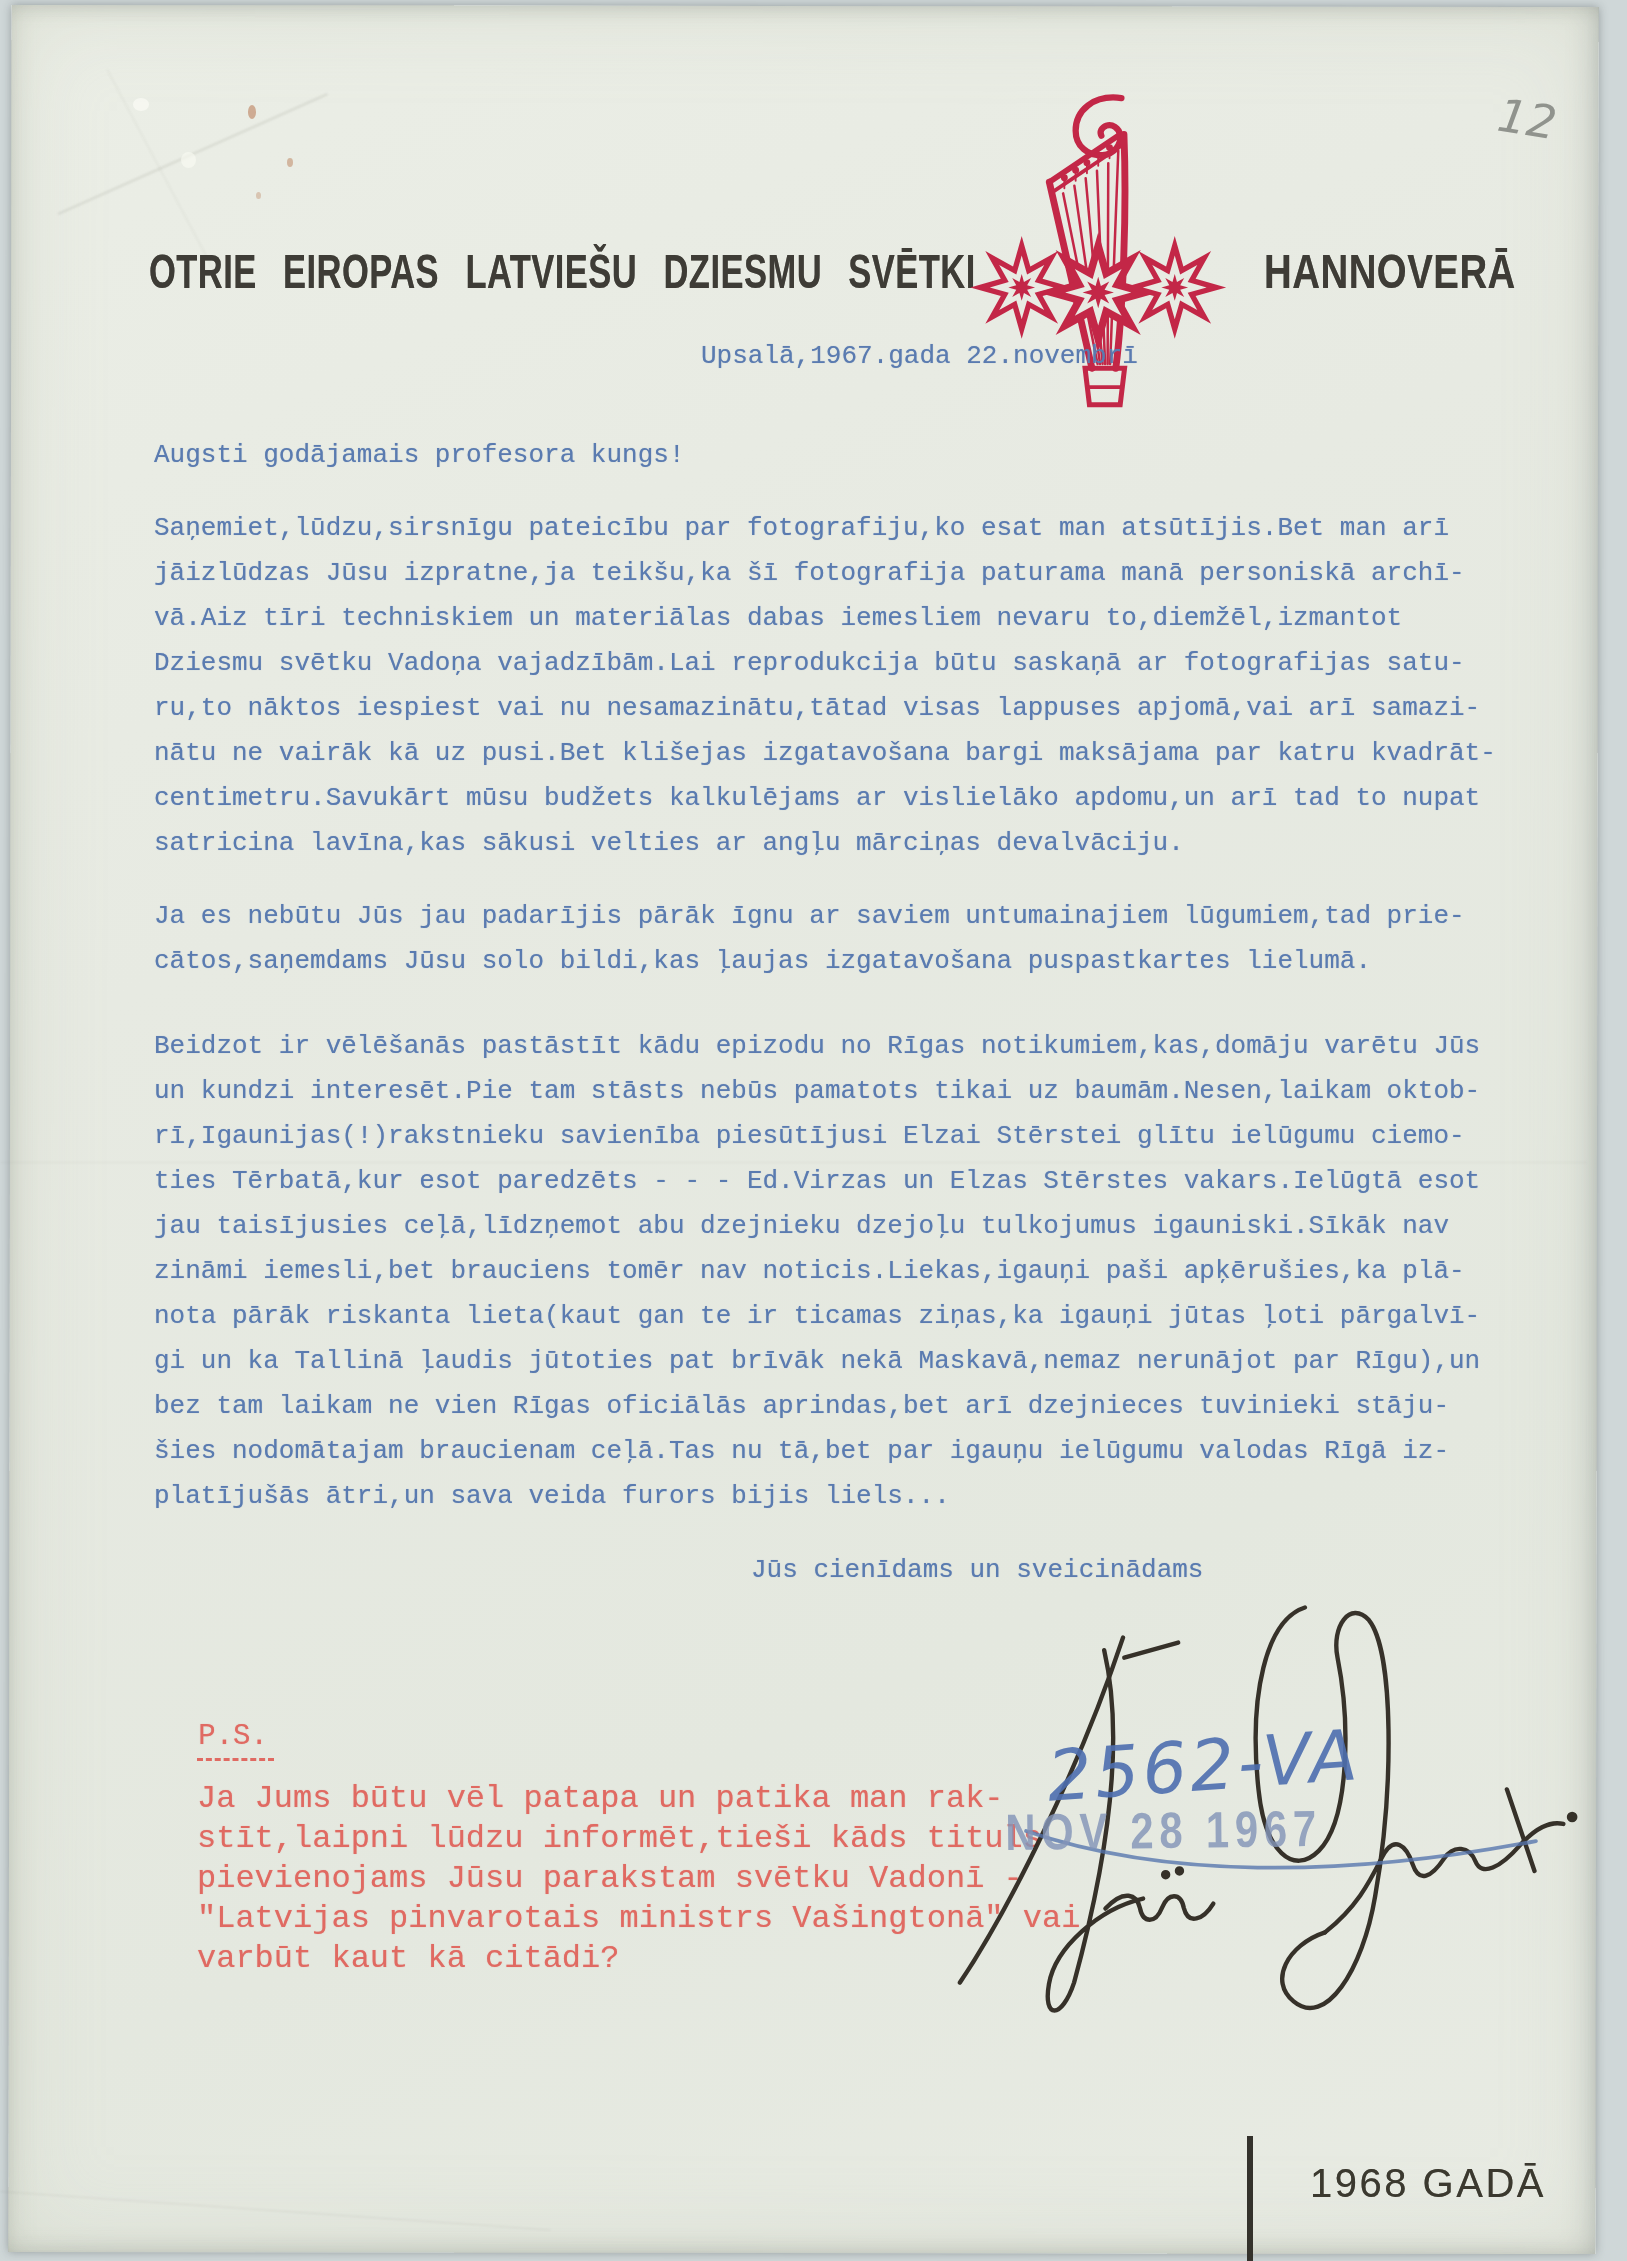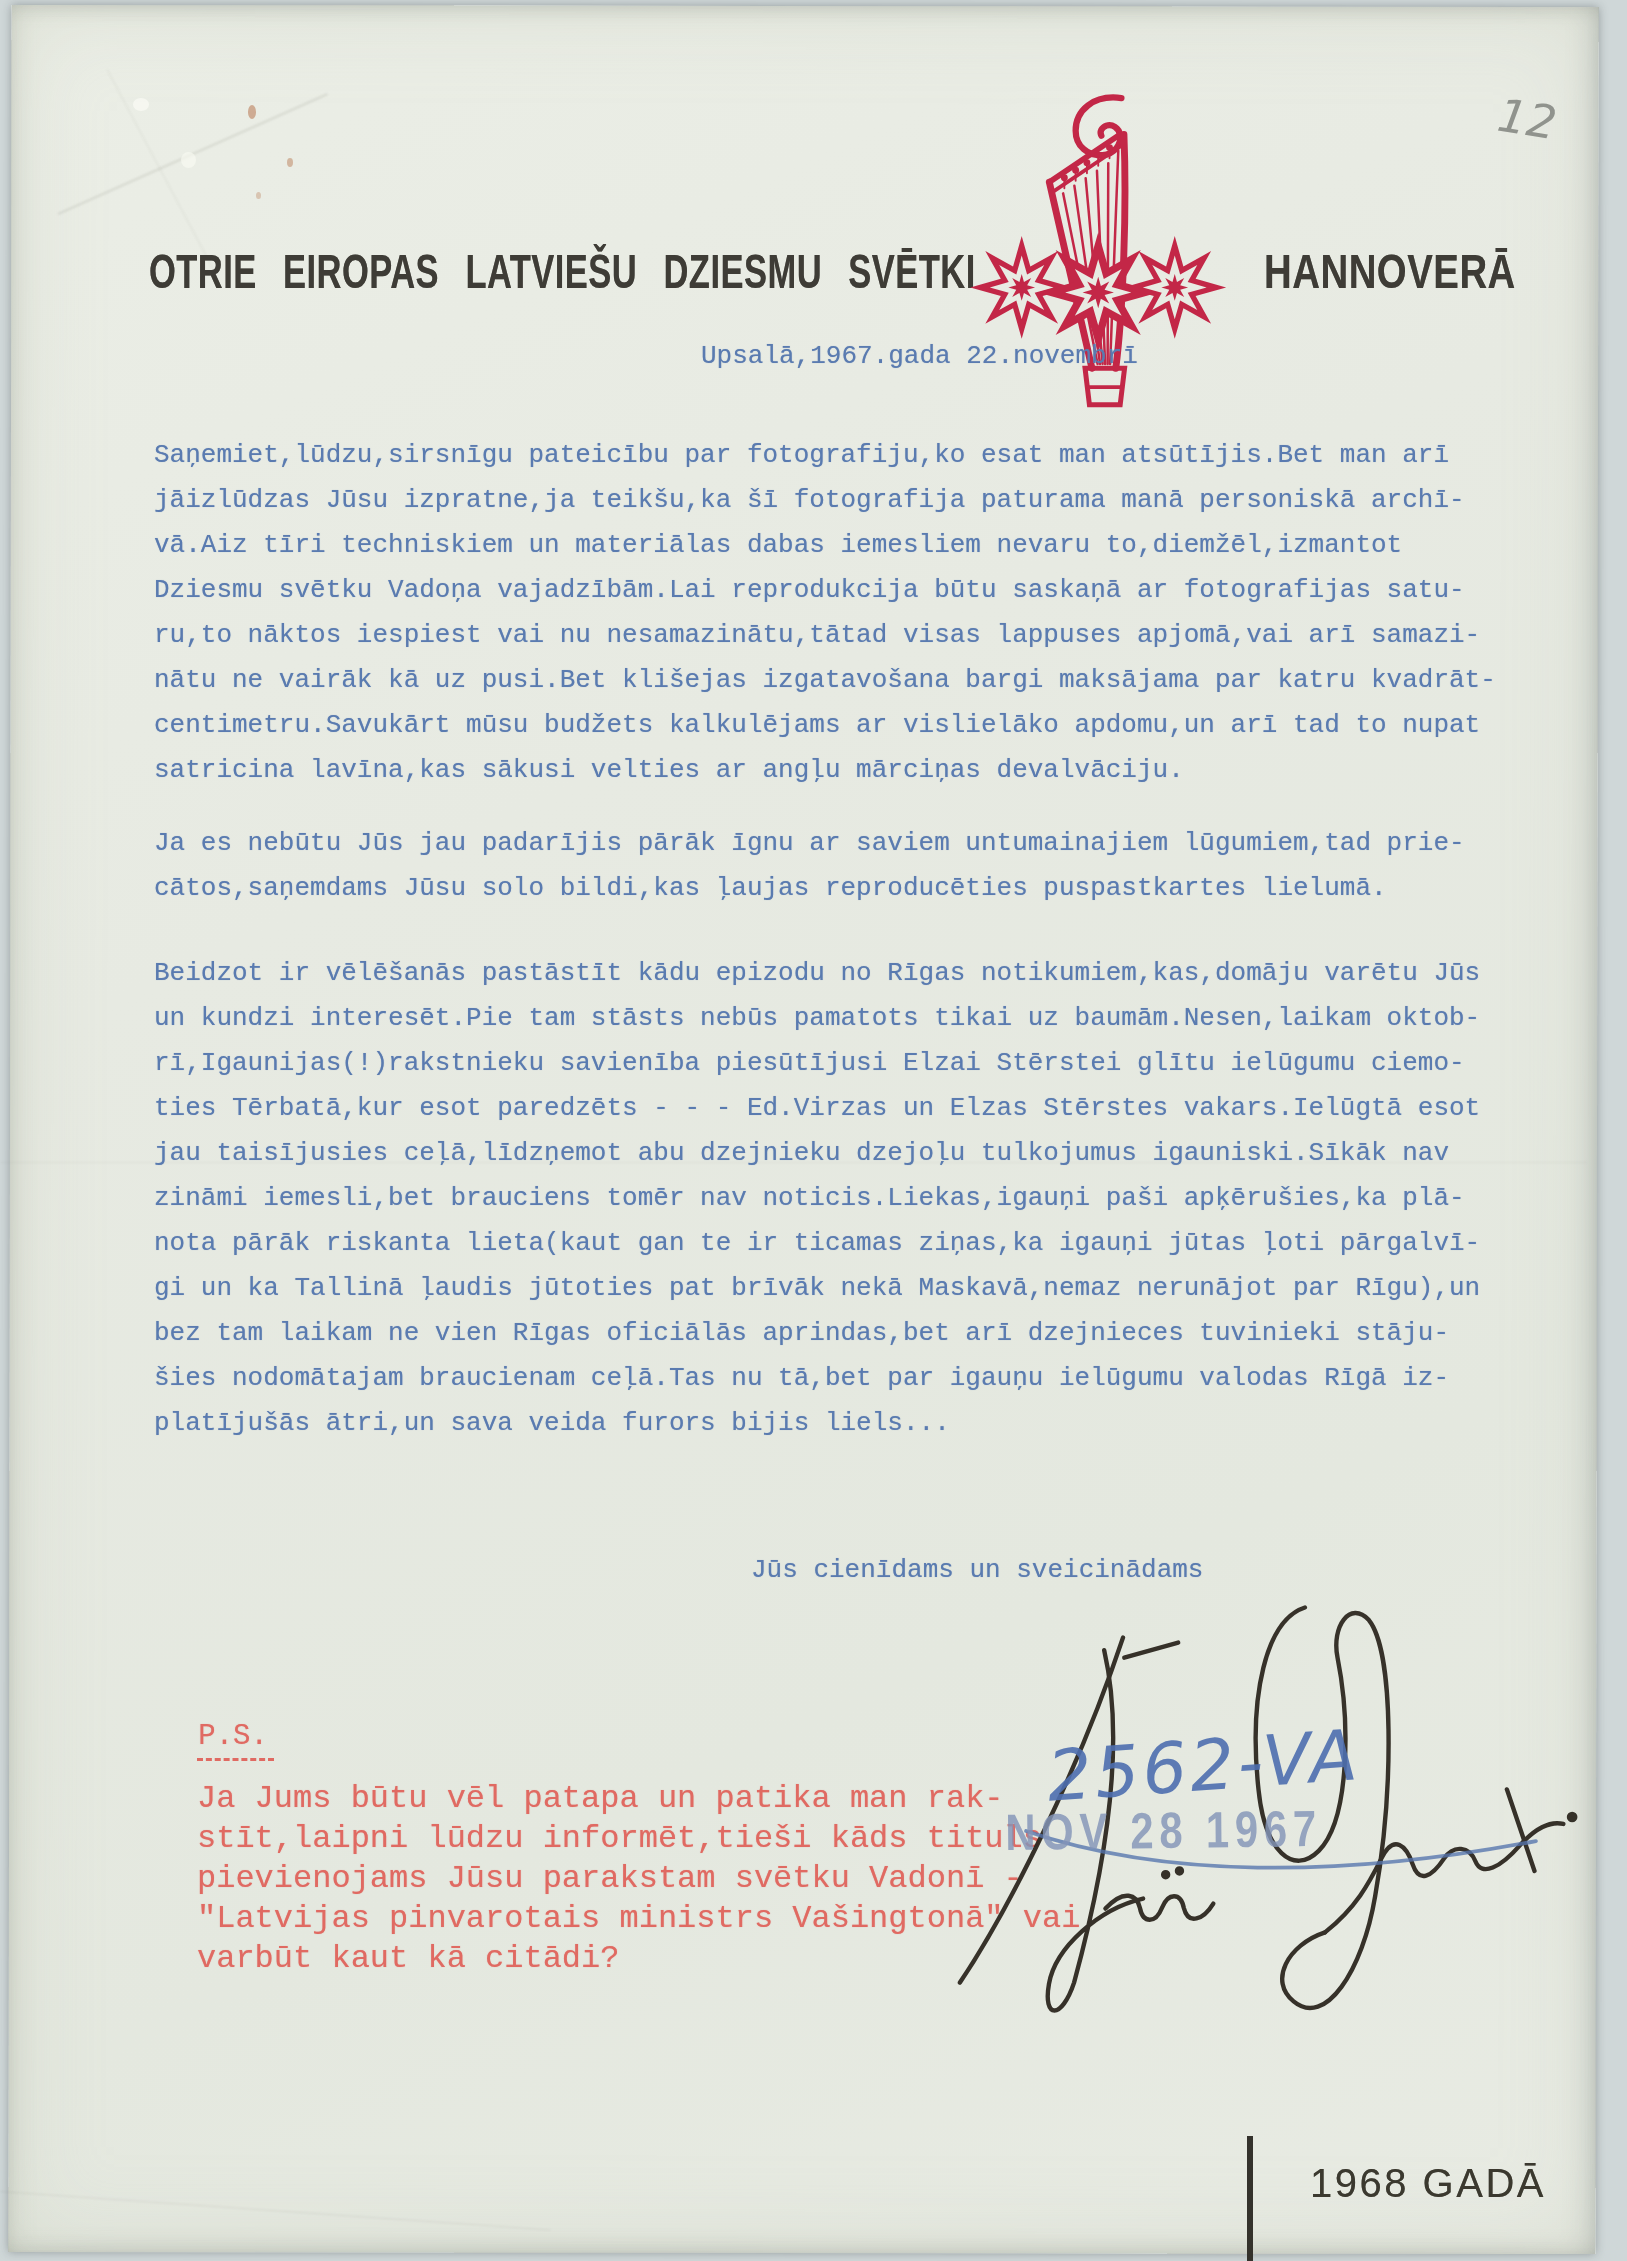--- a/index.html
+++ b/index.html
@@ -117,30 +117,31 @@
         <polygon points="206.0,301.0 210.2,315.8 223.6,308.4 216.2,321.8 231.0,326.0 216.2,330.2 223.6,343.6 210.2,336.2 206.0,351.0 201.8,336.2 188.4,343.6 195.8,330.2 181.0,326.0 195.8,321.8 188.4,308.4 201.8,315.8" fill="#c32747"></polygon>
         <polygon points="328.0,236.0 341.8,284.7 386.0,260.0 361.3,304.2 410.0,318.0 361.3,331.8 386.0,376.0 341.8,351.3 328.0,400.0 314.2,351.3 270.0,376.0 294.7,331.8 246.0,318.0 294.7,304.2 270.0,260.0 314.2,284.7" fill="#c32747"></polygon>
         <polygon points="328.0,267.2 336.6,297.3 363.9,282.1 348.7,309.4 378.8,318.0 348.7,326.6 363.9,353.9 336.6,338.7 328.0,368.8 319.4,338.7 292.1,353.9 307.3,326.6 277.2,318.0 307.3,309.4 292.1,282.1 319.4,297.3" fill="#e8ebe3"></polygon>
         <polygon points="328.0,296.7 331.6,309.3 343.1,302.9 336.7,314.4 349.3,318.0 336.7,321.6 343.1,333.1 331.6,326.7 328.0,339.3 324.4,326.7 312.9,333.1 319.3,321.6 306.7,318.0 319.3,314.4 312.9,302.9 324.4,309.3" fill="#c32747"></polygon>
       </g>
   </svg>
 
   <div id="dateline" class="type">Upsalā,1967.gada 22.novembrī</div>
 
   <div id="body-text" class="type">
+    <div class="typeblock">Augsti godājamais profesora kungs!</div>
     <div class="typeblock">Saņemiet,lūdzu,sirsnīgu pateicību par fotografiju,ko esat man atsūtījis.Bet man arī
 jāizlūdzas Jūsu izpratne,ja teikšu,ka šī fotografija paturama manā personiskā archī-
 vā.Aiz tīri techniskiem un materiālas dabas iemesliem nevaru to,diemžēl,izmantot
 Dziesmu svētku Vadoņa vajadzībām.Lai reprodukcija būtu saskaņā ar fotografijas satu-
 ru,to nāktos iespiest vai nu nesamazinātu,tātad visas lappuses apjomā,vai arī samazi-
 nātu ne vairāk kā uz pusi.Bet klišejas izgatavošana bargi maksājama par katru kvadrāt-
 centimetru.Savukārt mūsu budžets kalkulējams ar vislielāko apdomu,un arī tad to nupat
 satricina lavīna,kas sākusi velties ar angļu mārciņas devalvāciju.</div>
     <div class="typeblock gap">Ja es nebūtu Jūs jau padarījis pārāk īgnu ar saviem untumainajiem lūgumiem,tad prie-
-cātos,saņemdams Jūsu solo bildi,kas ļaujas reproducēties puspastkartes lielumā.</div>
+cātos,saņemdams Jūsu solo bildi,kas ļaujas izgatavošana puspastkartes lielumā.</div>
     <div class="typeblock">Beidzot ir vēlēšanās pastāstīt kādu epizodu no Rīgas notikumiem,kas,domāju varētu Jūs
 un kundzi interesēt.Pie tam stāsts nebūs pamatots tikai uz baumām.Nesen,laikam oktob-
 rī,Igaunijas(!)rakstnieku savienība piesūtījusi Elzai Stērstei glītu ielūgumu ciemo-
 ties Tērbatā,kur esot paredzēts - - - Ed.Virzas un Elzas Stērstes vakars.Ielūgtā esot
 jau taisījusies ceļā,līdzņemot abu dzejnieku dzejoļu tulkojumus igauniski.Sīkāk nav
 zināmi iemesli,bet brauciens tomēr nav noticis.Liekas,igauņi paši apķērušies,ka plā-
 nota pārāk riskanta lieta(kaut gan te ir ticamas ziņas,ka igauņi jūtas ļoti pārgalvī-
 gi un ka Tallinā ļaudis jūtoties pat brīvāk nekā Maskavā,nemaz nerunājot par Rīgu),un
 bez tam laikam ne vien Rīgas oficiālās aprindas,bet arī dzejnieces tuvinieki stāju-
 šies nodomātajam braucienam ceļā.Tas nu tā,bet par igauņu ielūgumu valodas Rīgā iz-

